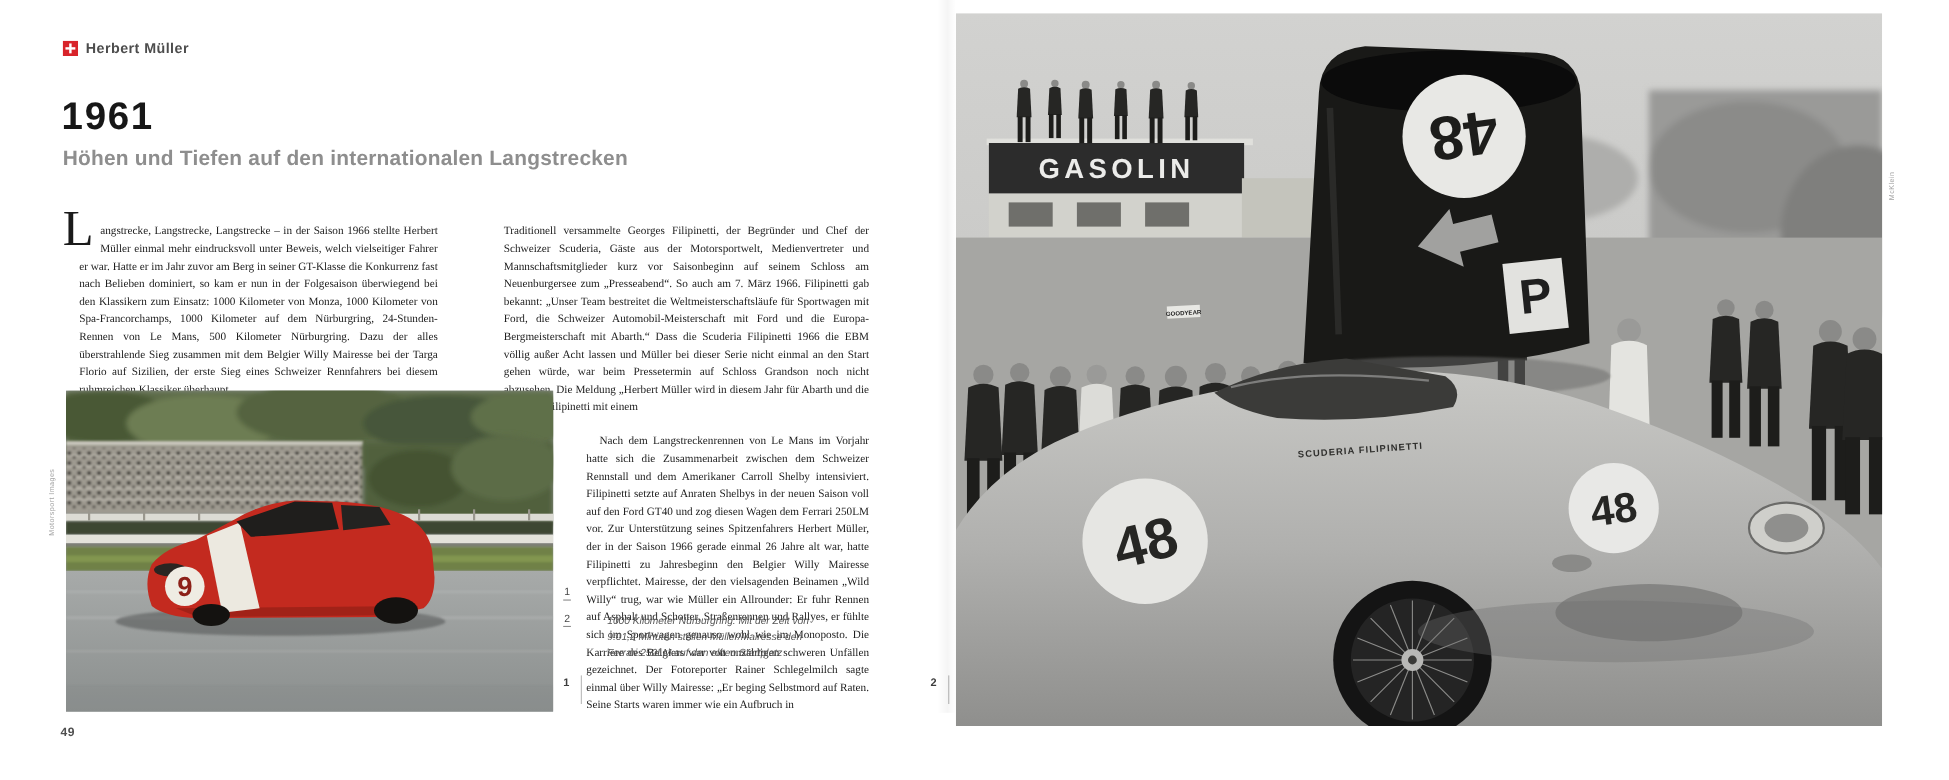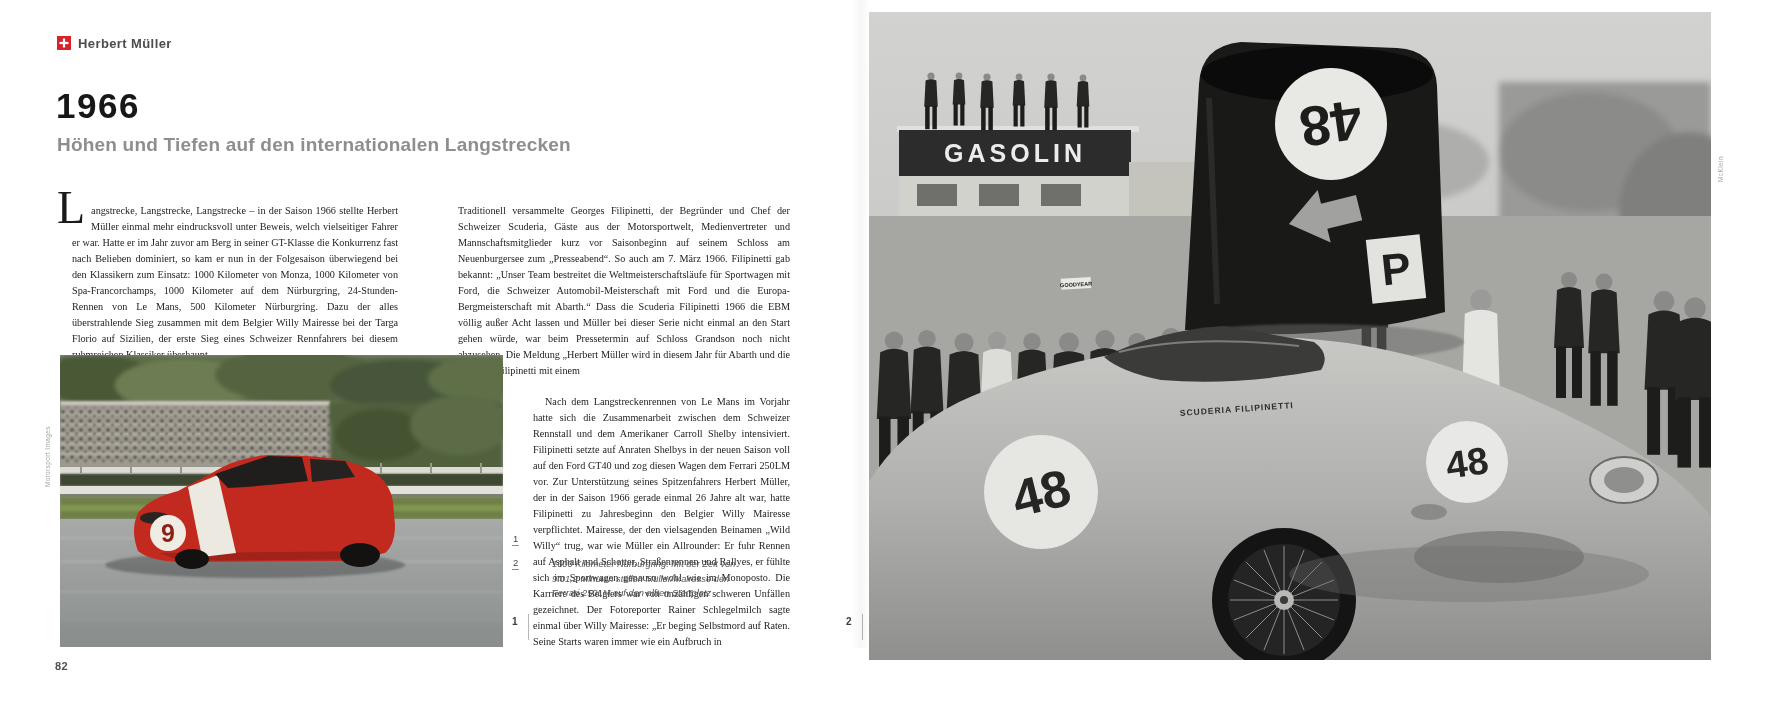--- a/index.html
+++ b/index.html
@@ -1,19 +1,19 @@
 <!DOCTYPE html>
 <html lang="de"><head>
 <meta charset="utf-8">
 <style>
   html,body{margin:0;padding:0;background:#ffffff;}
   .spread{position:relative;width:1772px;height:709px;background:#ffffff;overflow:hidden;
           font-family:"Liberation Sans",sans-serif;color:#1c1c1c;}
   
-  .chapter-header{position:absolute;left:57px;top:36px;display:flex;align-items:flex-start;gap:7px;}
+  .chapter-header{position:absolute;left:57px;top:36px;display:flex;align-items:flex-end;gap:7px;}
   .flag{width:14px;height:14px;display:block;}
   .chapter-name{font-size:13px;font-weight:bold;color:#4d4d4d;letter-spacing:.4px;}
   .year-title{position:absolute;left:56px;top:86px;font-size:35px;font-weight:bold;color:#171717;letter-spacing:1.5px;}
   .subtitle{position:absolute;left:57px;top:134px;font-size:19px;font-weight:bold;color:#8e8e8e;letter-spacing:.2px;}
   
   .bodycol{position:absolute;font-family:"Liberation Serif",serif;font-size:10.2px;line-height:16px;
            text-align:justify;color:#1c1c1c;}
   .col1{left:57px;top:188px;width:356px;}
   .col2{left:443px;top:188px;width:362px;}
   .bodycol p{margin:15px;}
@@ -53,21 +53,21 @@
 
     <div class="chapter-header">
       <svg class="flag" viewBox="0 0 14 14">
         <rect width="14" height="14" fill="#d8232a"></rect>
         <rect x="5.9" y="2.5" width="2.2" height="9" fill="#ffffff"></rect>
         <rect x="2.5" y="5.9" width="9" height="2.2" fill="#ffffff"></rect>
       </svg>
       <span class="chapter-name">Herbert Müller</span>
     </div>
 
-    <div class="year-title">1966</div>
+    <div class="year-title">1961</div>
     <div class="subtitle">Höhen und Tiefen auf den internationalen Langstrecken</div>
 
     <div class="bodycol col1">
       <span class="dropcap">L</span>
       <p>angstrecke, Langstrecke, Langstrecke – in der Saison 1966 stellte Herbert Müller einmal mehr eindrucksvoll unter Beweis, welch vielseitiger Fahrer er war. Hatte er im Jahr zuvor am Berg in seiner GT-Klasse die Konkurrenz fast nach Belieben dominiert, so kam er nun in der Folgesaison überwiegend bei den Klassikern zum Einsatz: 1000 Kilometer von Monza, 1000 Kilometer von Spa-Francorchamps, 1000 Kilometer auf dem Nürburgring, 24-Stunden-Rennen von Le Mans, 500 Kilometer Nürburgring. Dazu der alles überstrahlende Sieg zusammen mit dem Belgier Willy Mairesse bei der Targa Florio auf Sizilien, der erste Sieg eines Schweizer Rennfahrers bei diesem ruhmreichen Klassiker überhaupt.</p>
     </div>
 
     <div class="bodycol col2">
       <p>Traditionell versammelte Georges Filipinetti, der Begründer und Chef der Schweizer Scuderia, Gäste aus der Motorsportwelt, Medienvertreter und Mannschaftsmitglieder kurz vor Saisonbeginn auf seinem Schloss am Neuenburgersee zum „Presseabend“. So auch am 7. März 1966. Filipinetti gab bekannt: „Unser Team bestreitet die Weltmeisterschaftsläufe für Sportwagen mit Ford, die Schweizer Automobil-Meisterschaft mit Ford und die Europa-Bergmeisterschaft mit Abarth.“ Dass die Scuderia Filipinetti 1966 die EBM völlig außer Acht lassen und Müller bei dieser Serie nicht einmal an den Start gehen würde, war beim Pressetermin auf Schloss Grandson noch nicht abzusehen. Die Meldung „Herbert Müller wird in diesem Jahr für Abarth und die Scuderia Filipinetti mit einem</p>
       <div class="indent-block">
@@ -172,21 +172,21 @@
 
     <div class="marker marker1">
       <span>1</span>
         <span class="vline"></span>
     </div>
     <div class="marker marker2">
       <span>2</span>
         <span class="vline"></span>
     </div>
 
-    <div class="pagenum">82</div>
+    <div class="pagenum">49</div>
   </div>
 
   <div class="gutter"></div>
 
   <div class="photo-right">
     <svg viewBox="0 0 842 648" width="842" height="648">
       <defs>
         <filter id="b3">
             <feGaussianBlur stdDeviation="3"></feGaussianBlur>
           </filter>

